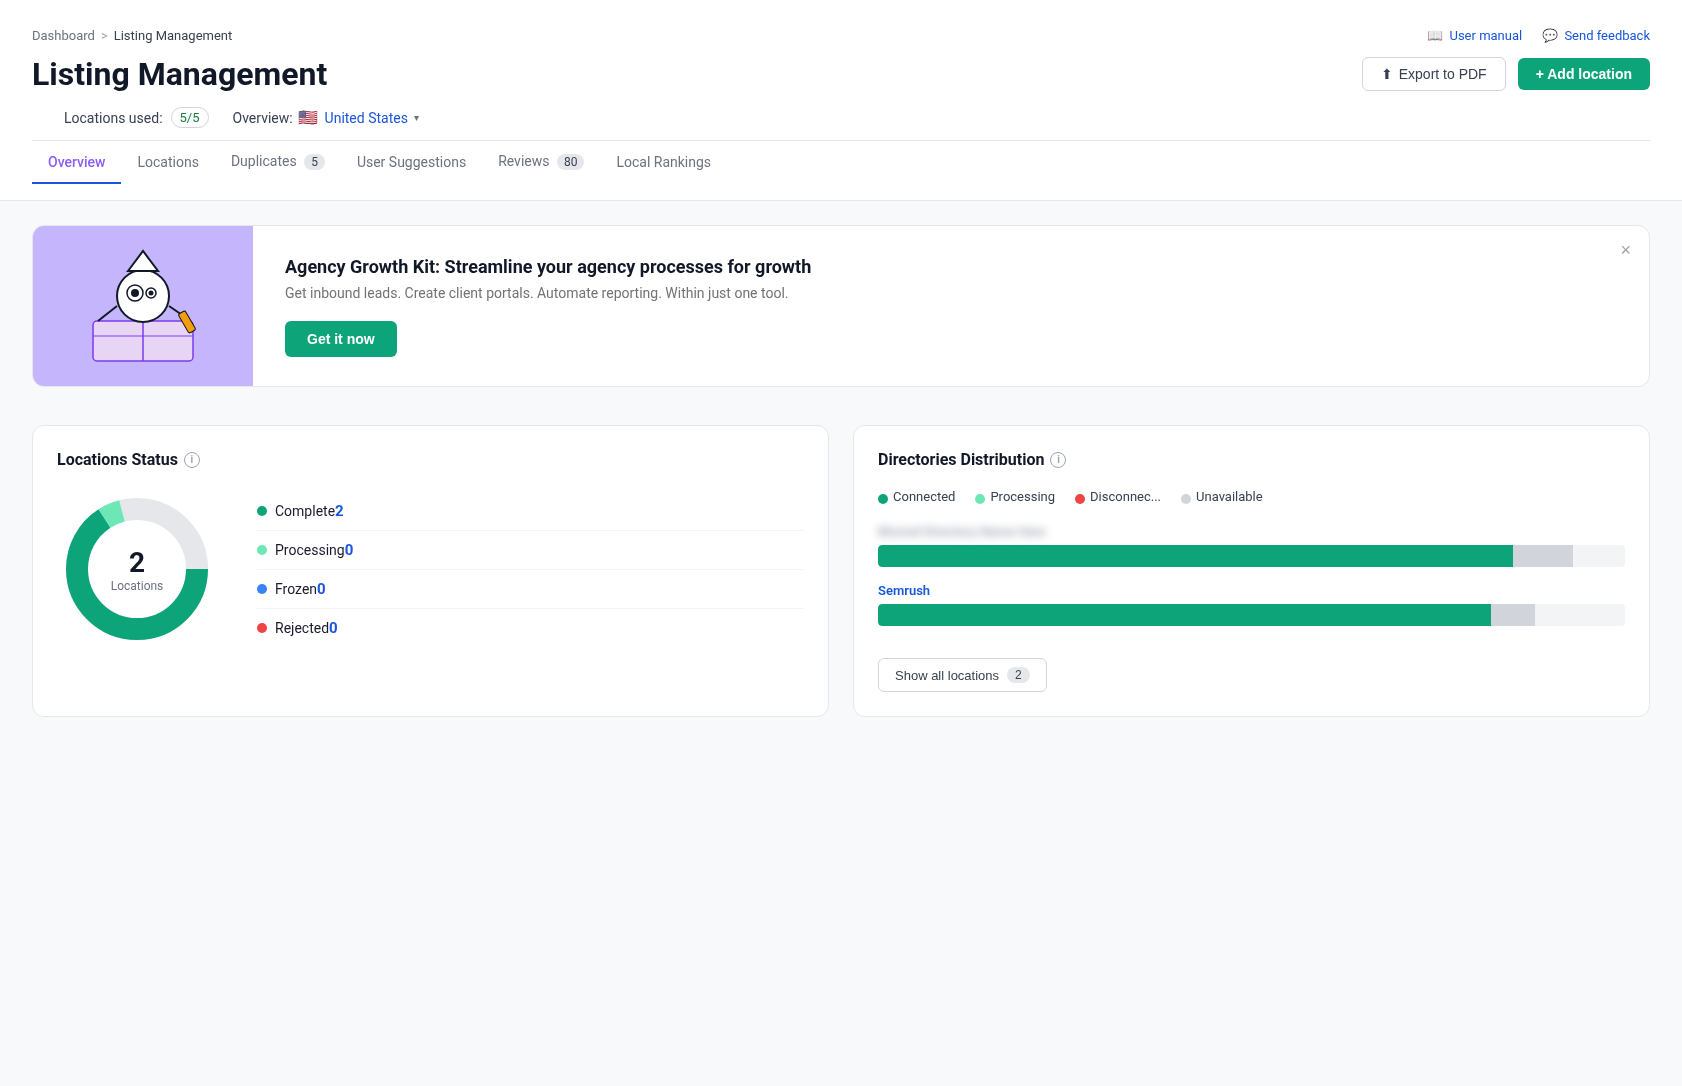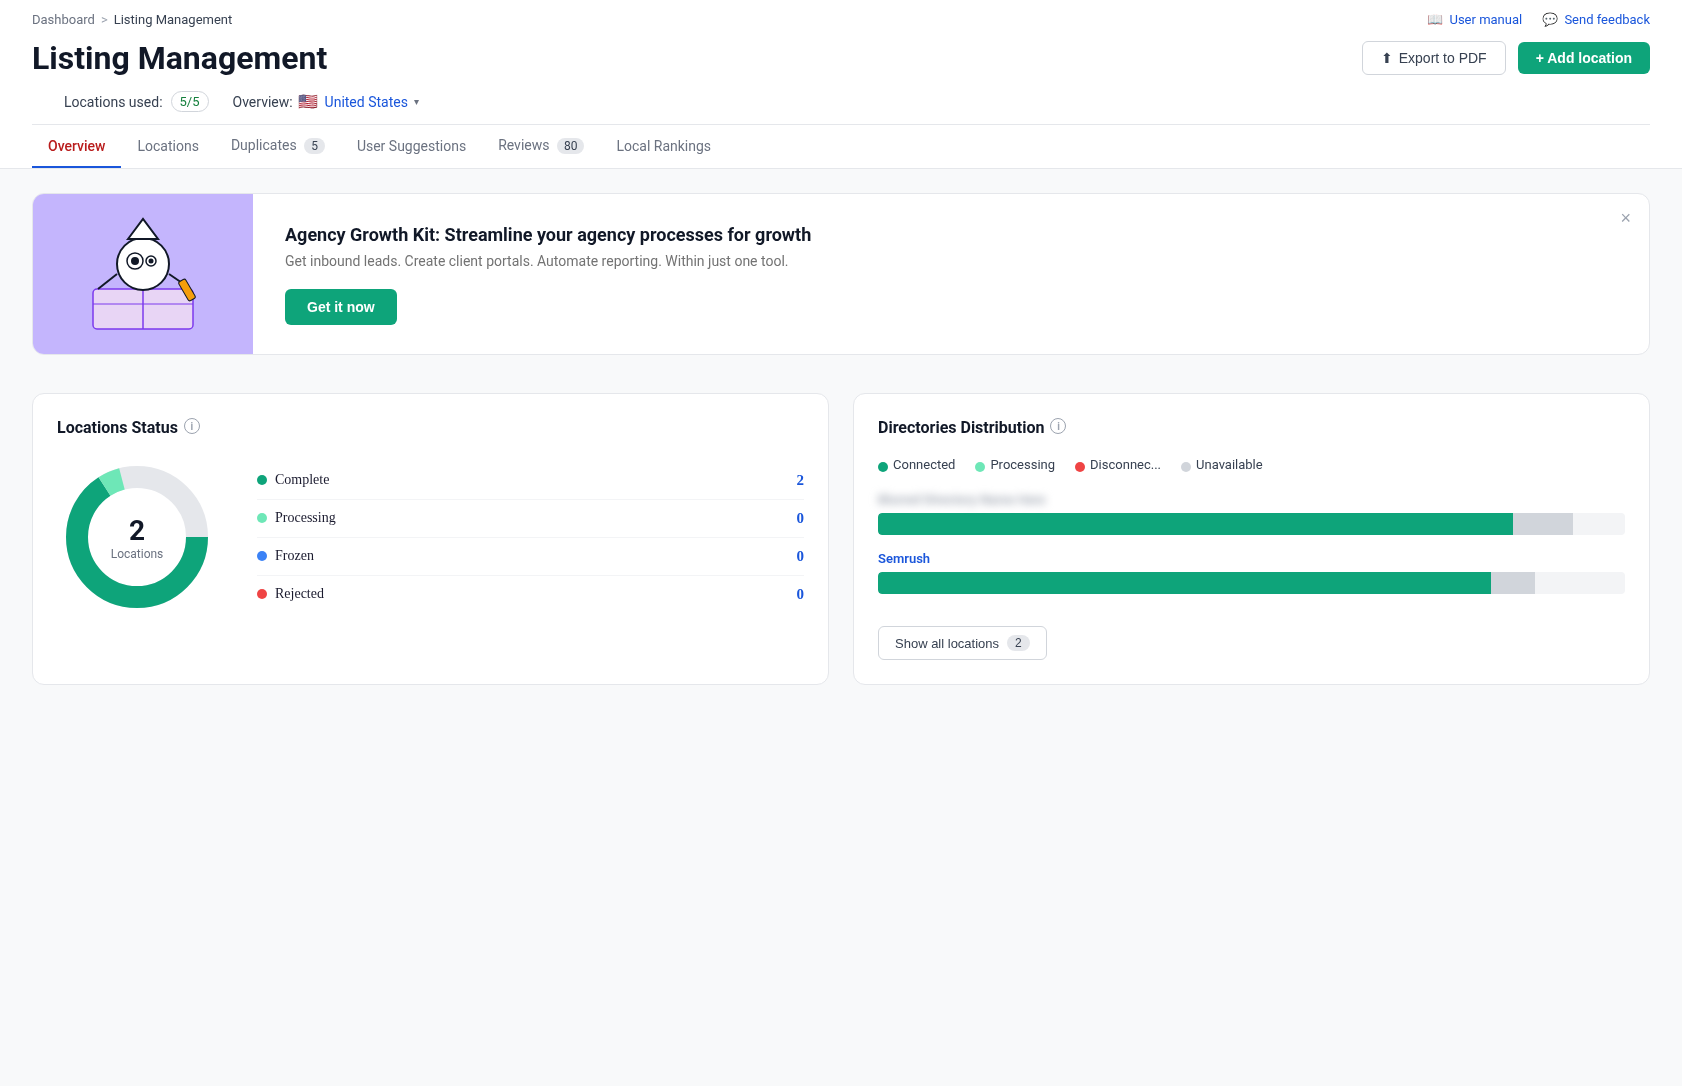--- a/index.html
+++ b/index.html
@@ -5,21 +5,21 @@
     * { box-sizing: border-box; margin: 0; padding: 0; }
     body {
       font-family: -apple-system, BlinkMacSystemFont, 'Segoe UI', Roboto, sans-serif;
       background: #f8f9fa;
       color: #1a1a2e;
       font-size: 14px;
     }
     .top-bar {
       background: #fff;
       border-bottom: 1px solid #e5e7eb;
-      padding: 0 32px;
+      padding: 16px 32px;
     }
     .top-nav {
       display: flex;
       align-items: center;
       justify-content: space-between;
       padding: 12px 0 6px;
     }
     .breadcrumb {
       display: flex;
       align-items: center;
@@ -124,21 +124,21 @@
     }
     .tab {
       padding: 12px 16px;
       font-size: 14px;
       color: #6b7280;
       cursor: pointer;
       border-bottom: 2px solid transparent;
       white-space: nowrap;
     }
     .tab.active {
-      color: #b91c1c;
+      color: #8b5cf6;
       border-bottom: 2px solid #1a56db;
       font-weight: 500;
     }
     .tab-badge {
       display: inline-block;
       background: #e5e7eb;
       border-radius: 10px;
       padding: 1px 7px;
       font-size: 12px;
       color: #374151;
@@ -217,21 +217,21 @@
       border: 1px solid #e5e7eb;
       border-radius: 12px;
       padding: 24px;
     }
     .card-title {
       font-size: 16px;
       font-weight: 700;
       color: #111827;
       margin-bottom: 20px;
       display: flex;
-      align-items: flex-start;
+      align-items: center;
       gap: 6px;
     }
     .info-icon {
       width: 16px;
       height: 16px;
       border-radius: 50%;
       border: 1.5px solid #9ca3af;
       display: inline-flex;
       align-items: center;
       justify-content: center;
@@ -265,24 +265,23 @@
     .donut-sub {
       font-size: 12px;
       color: #6b7280;
     }
     .legend {
       flex: 1;
     }
     .legend-item {
       display: flex;
       align-items: center;
-      justify-content: space-between;
+      justify-content: flex-start;
       padding: 10px 0;
       border-bottom: 1px solid #f3f4f6;
-      font-family: Liberation Serif, serif;
     }
     .legend-item:last-child { border-bottom: none; }
     .legend-left {
       display: flex;
       align-items: center;
       gap: 8px;
     }
     .dot {
       width: 10px;
       height: 10px;

